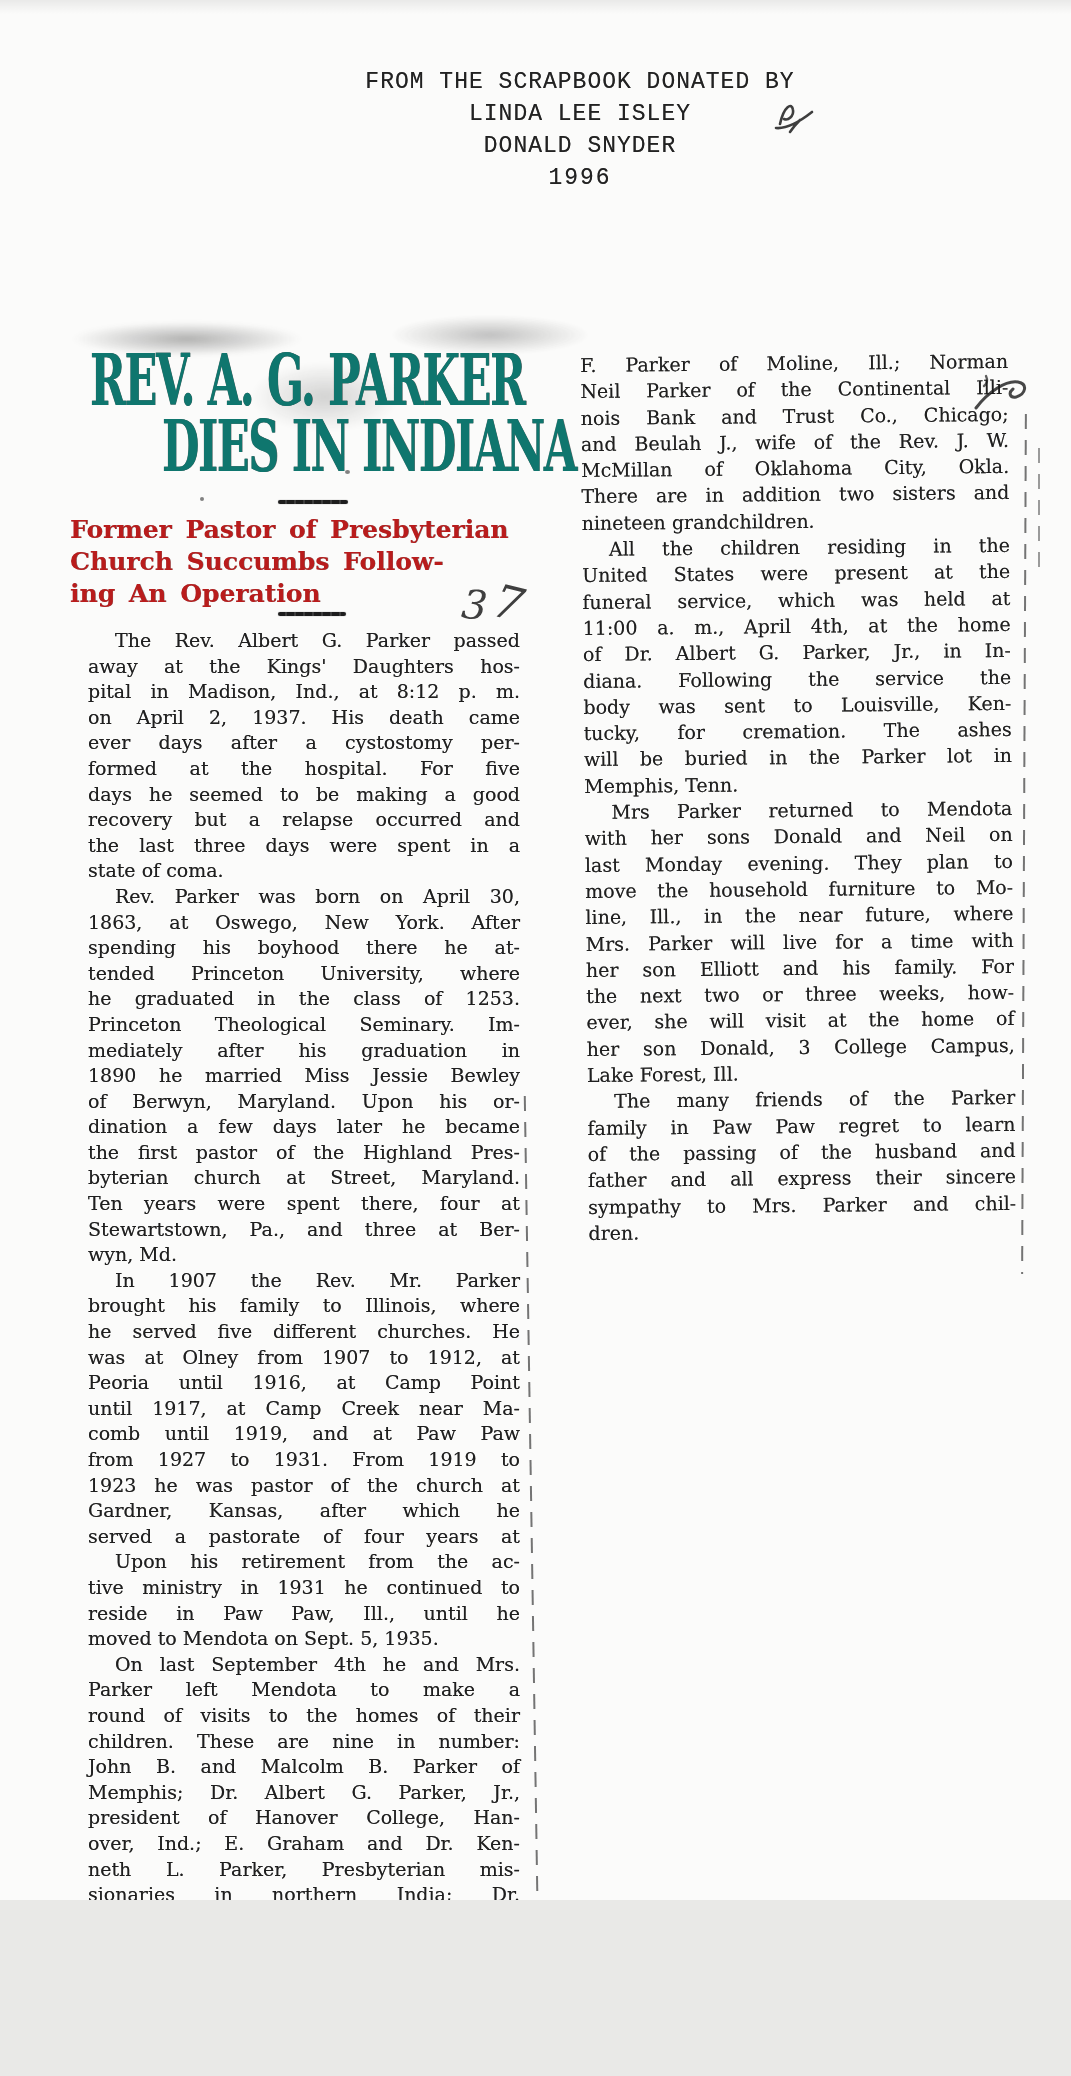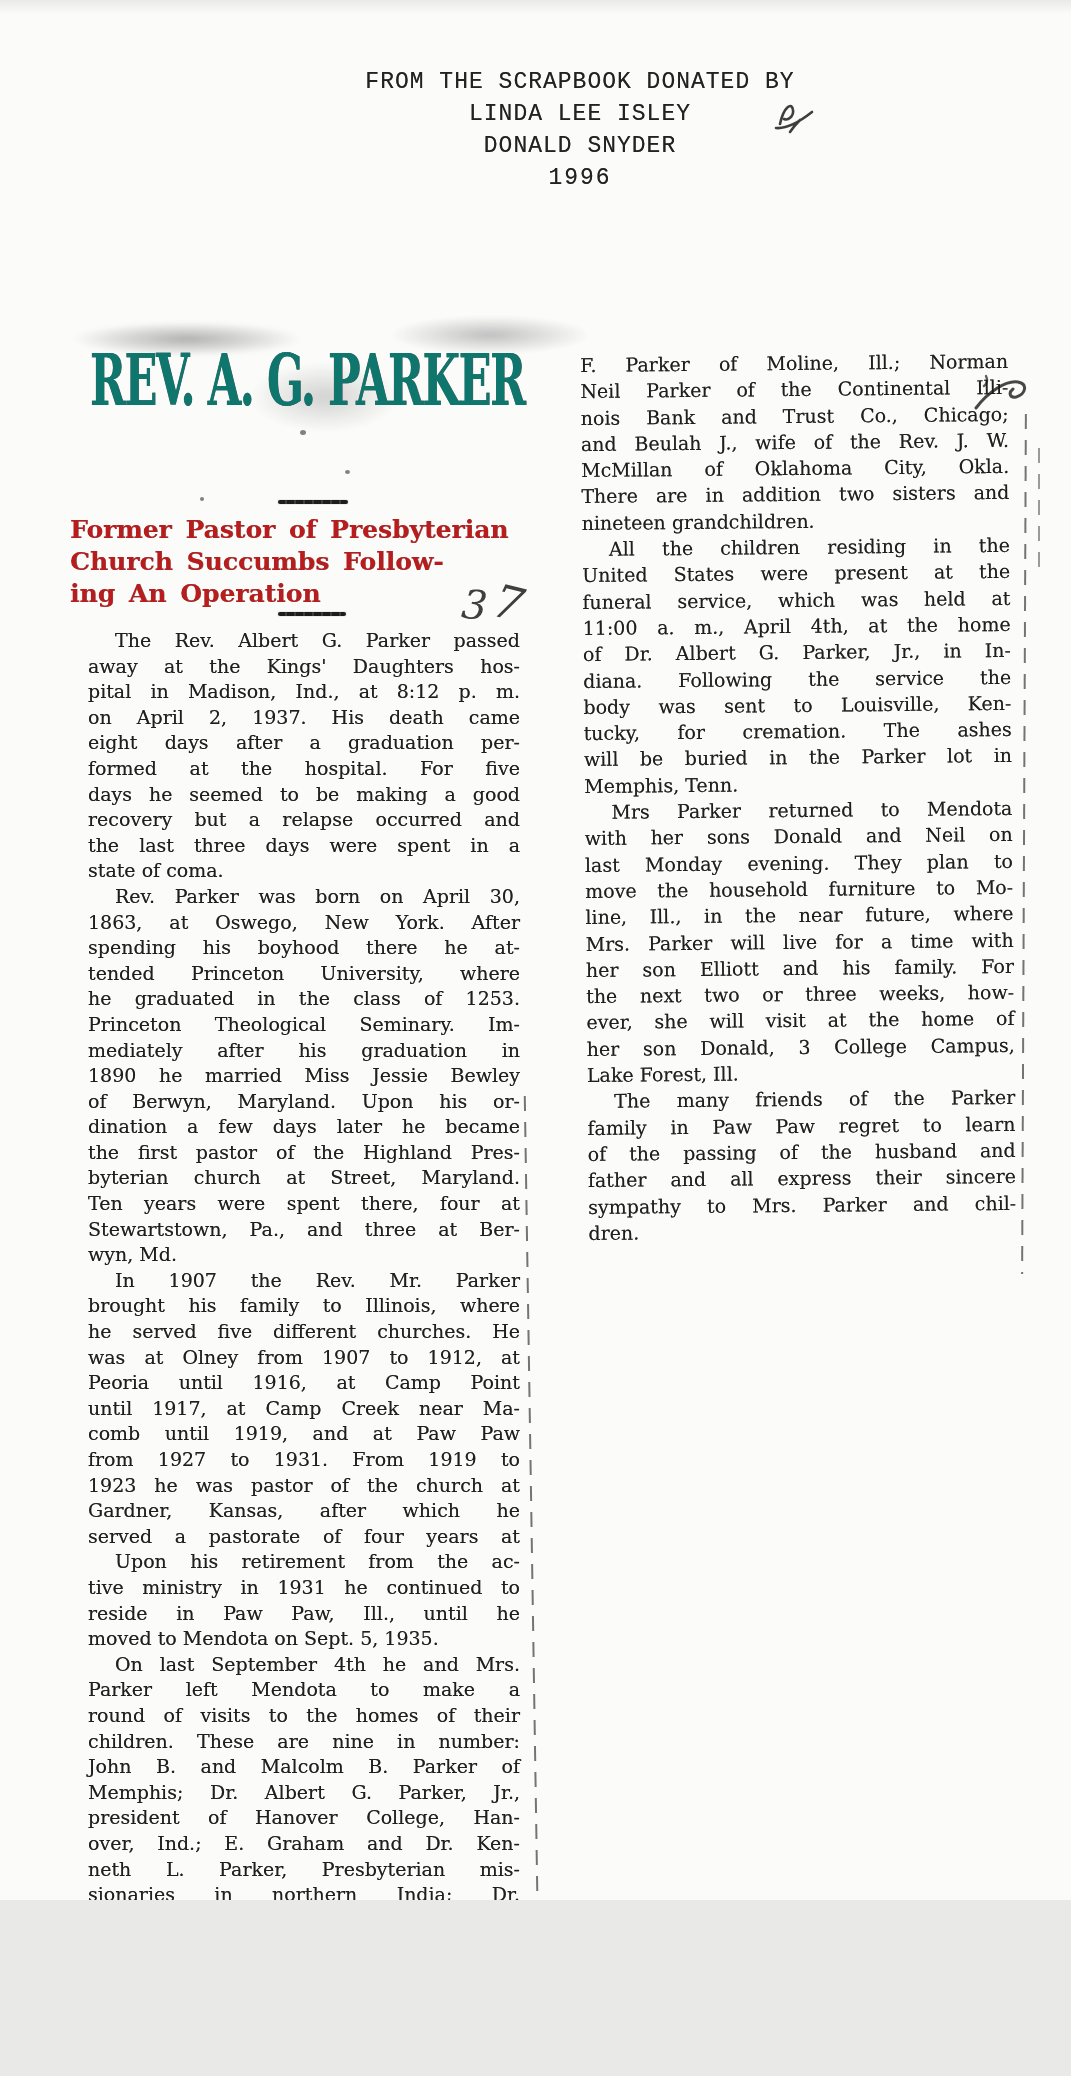--- a/index.html
+++ b/index.html
@@ -103,20 +103,21 @@
 
   <div class="smudge" style="left:72px;top:322px;width:230px;height:34px;"></div>
   <div class="smudge" style="left:390px;top:316px;width:200px;height:38px;opacity:0.8;"></div>
   <div class="smudge" style="left:250px;top:362px;width:150px;height:70px;opacity:0.55;"></div>
   <div class="speckle" style="left:300px;top:430px;width:6px;height:5px;"></div>
   <div class="speckle" style="left:345px;top:470px;width:5px;height:4px;"></div>
   <div class="speckle" style="left:200px;top:497px;width:4px;height:4px;"></div>
 
   <div class="headline">
     <div><span class="hline">REV. A. G. PARKER</span></div>
+    <div class="h2"><span class="hline">DIES IN INDIANA</span></div>
   </div>
 
   <div class="rule rough" style="left:278px;top:500px;width:70px;"></div>
 
   <div class="subhead">
     <div>Former Pastor of Presbyterian</div>
     <div>Church Succumbs Follow-</div>
     <div>ing An Operation</div>
   </div>
 
@@ -126,21 +127,21 @@
   </div>
 
   <div class="rule rough" style="left:278px;top:612px;width:68px;"></div>
 
   <div id="left-col-body" class="colbody">
       <div class="para">
         <div class="line indent">The Rev. Albert G. Parker passed</div>
         <div class="line">away at the Kings' Daughters hos-</div>
         <div class="line">pital in Madison, Ind., at 8:12 p. m.</div>
         <div class="line">on April 2, 1937.  His death came</div>
-        <div class="line">eight days after a graduation per-</div>
+        <div class="line">ever days after a cystostomy per-</div>
         <div class="line">formed at the hospital.  For five</div>
         <div class="line">days he seemed to be making a good</div>
         <div class="line">recovery but a relapse occurred and</div>
         <div class="line">the last three days were spent in a</div>
         <div class="line last">state of coma.</div>
       </div>
       <div class="para">
         <div class="line indent">Rev. Parker was born on April 30,</div>
         <div class="line">1863, at Oswego, New York.  After</div>
         <div class="line">spending his boyhood there he at-</div>

